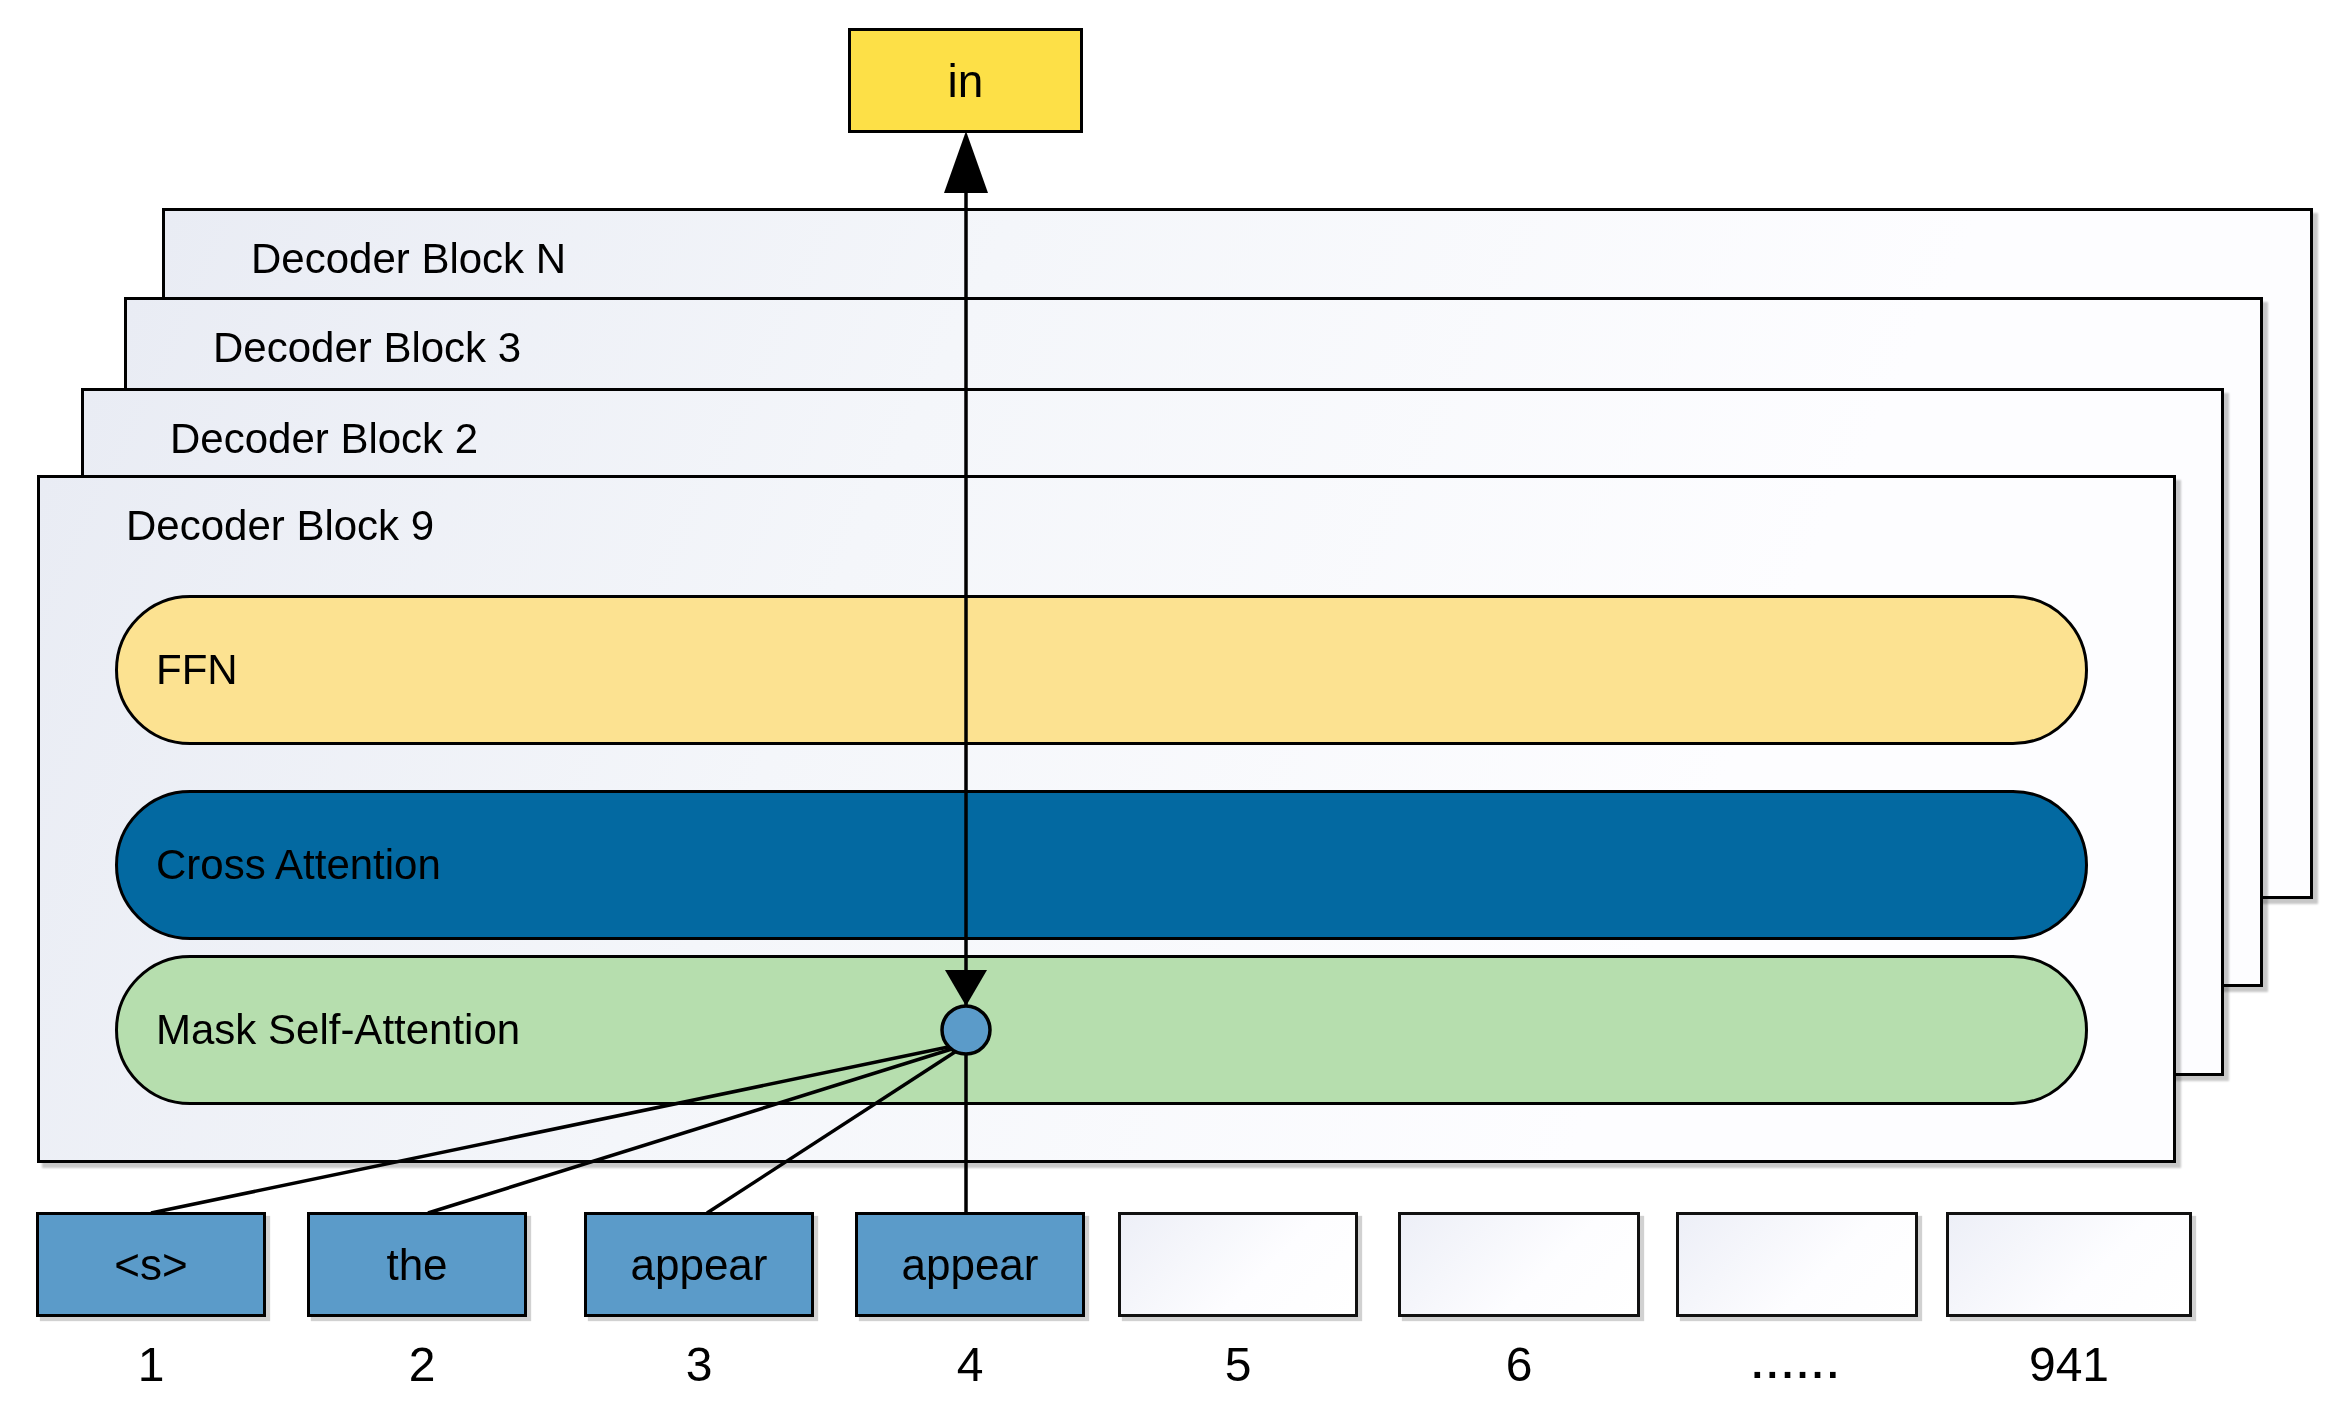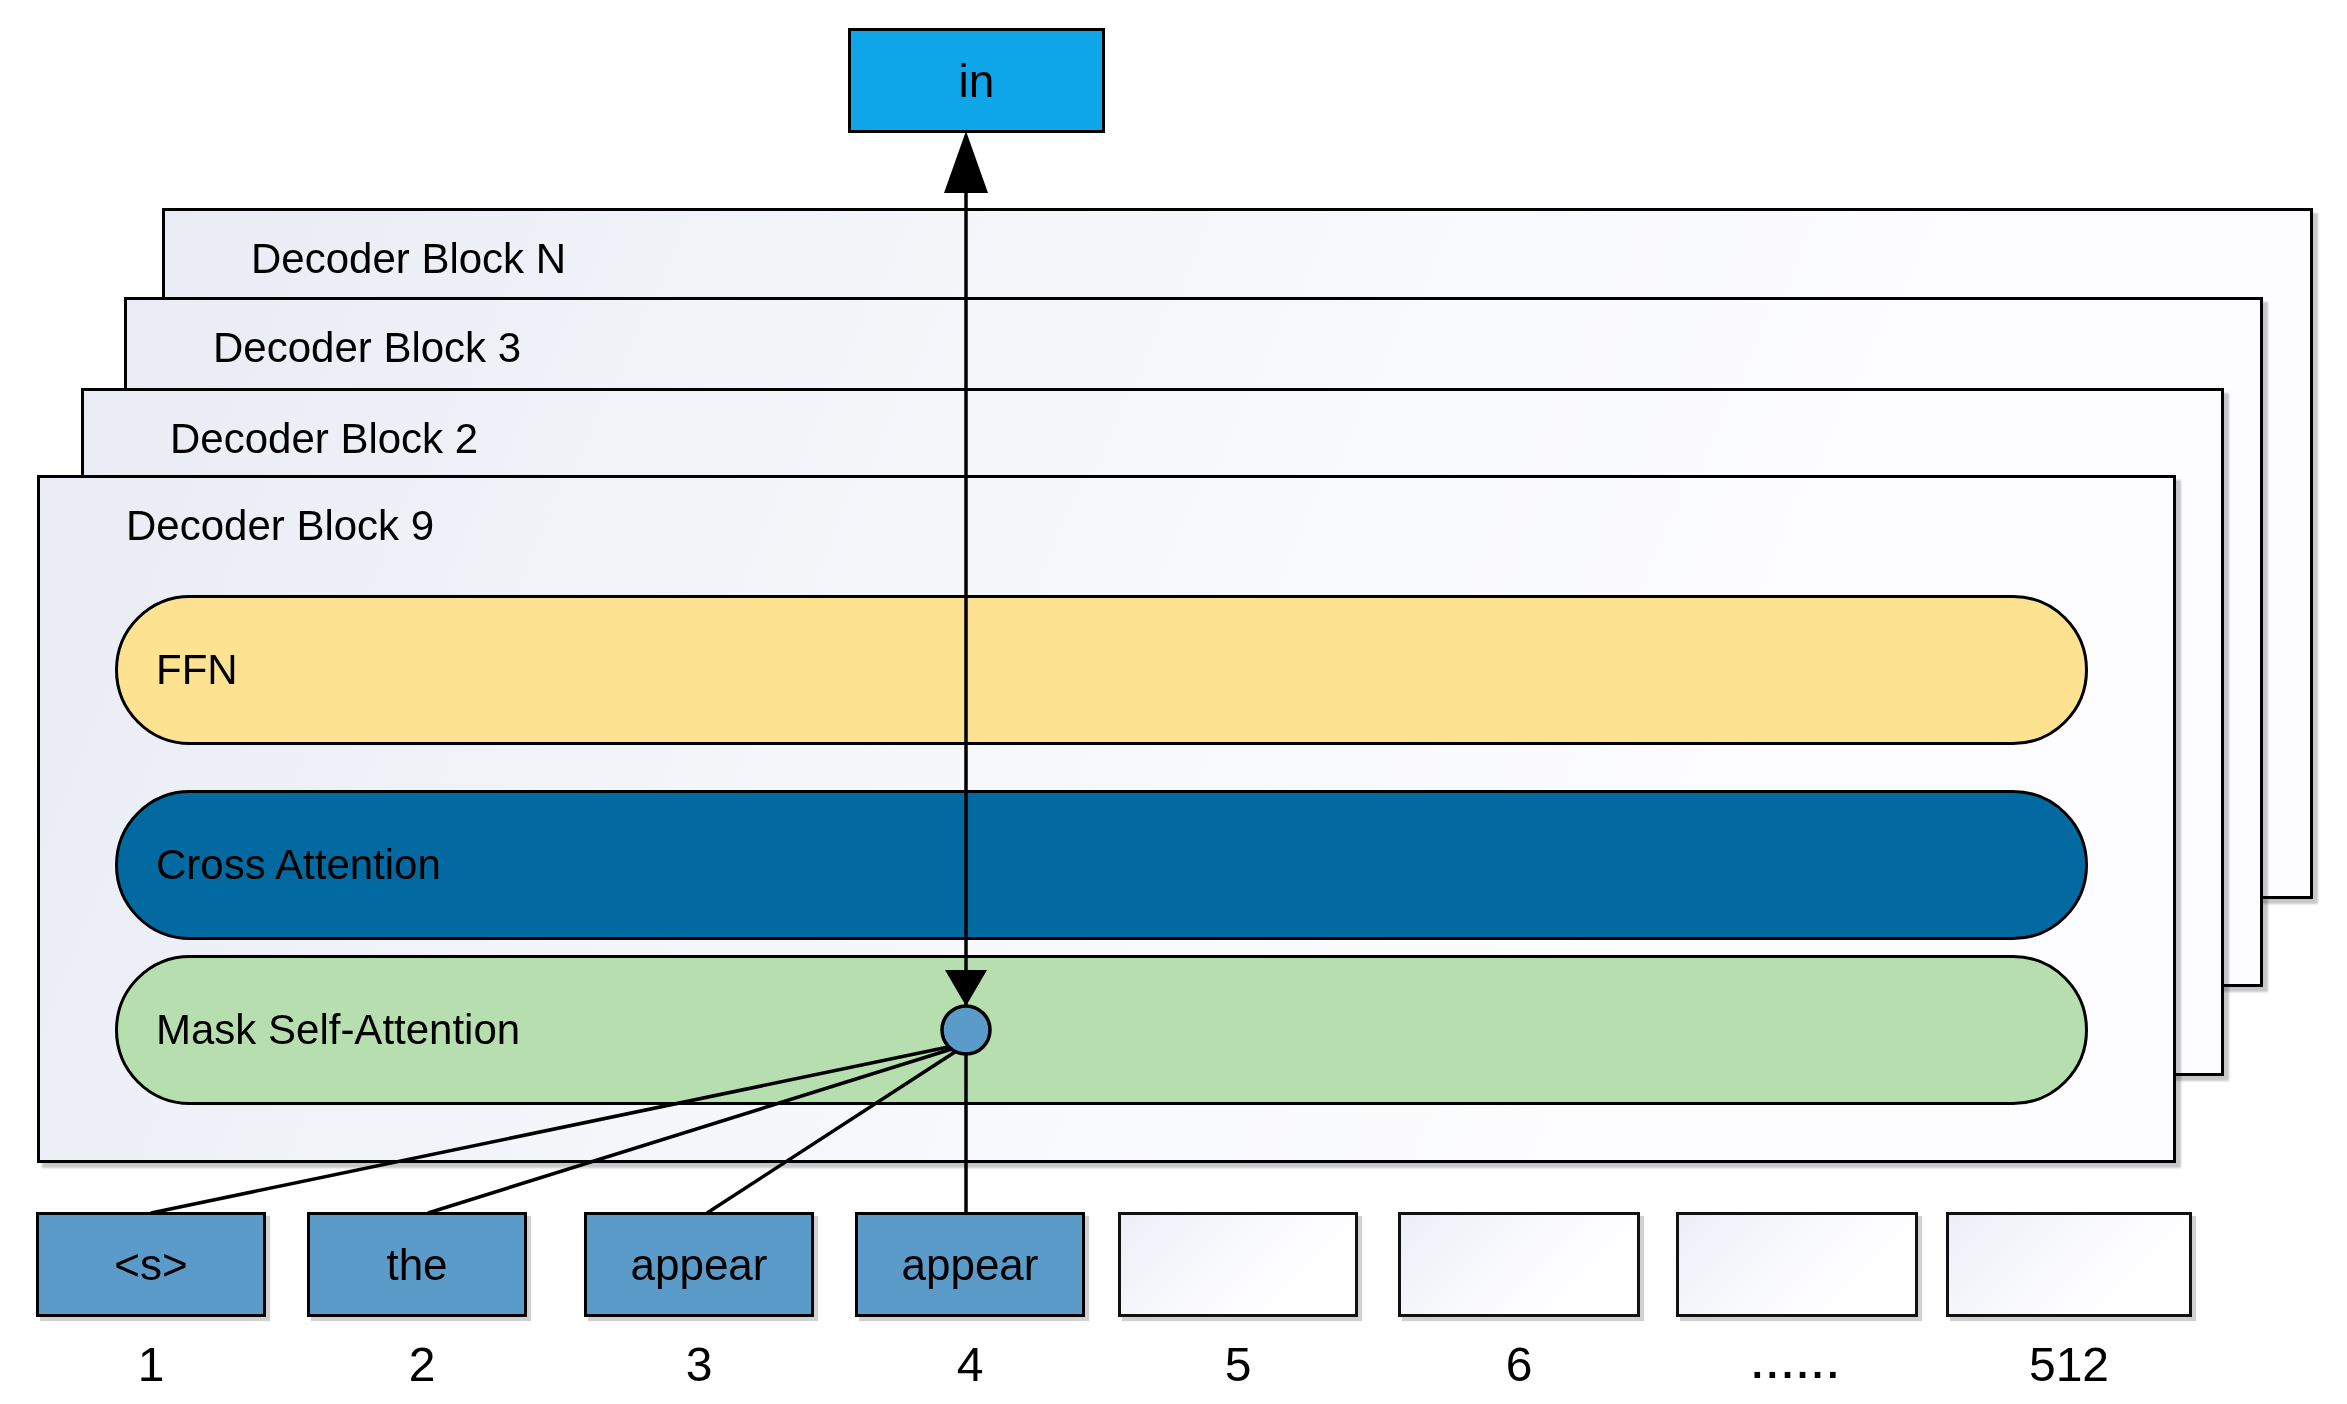--- a/index.html
+++ b/index.html
@@ -3,22 +3,22 @@
 <meta charset="utf-8">
 <style>
   html,body{margin:0;padding:0;background:#fff;}
   #canvas{
     position:relative;width:2347px;height:1404px;background:#fff;overflow:hidden;
     font-family:"Liberation Sans", sans-serif;color:#000;
   }
 
   
   .out-box{
-    position:absolute;left:848px;top:28px;width:257px;height:105px;
-    background:#0ea5e9;border:3px solid #000;box-sizing:border-box;
+    position:absolute;left:848px;top:28px;width:235px;height:105px;
+    background:#fde047;border:3px solid #000;box-sizing:border-box;
     display:flex;align-items:center;justify-content:center;
     font-size:46px;
   }
 
   
   .dblock{
     position:absolute;box-sizing:border-box;border:3px solid #000;
     background:linear-gradient(112deg,#E9ECF4 0%,#F4F6FA 35%,#FDFDFF 75%);
     box-shadow:5px 5px 2px rgba(0,0,0,0.22);
   }
@@ -130,21 +130,21 @@
     <span></span>
   </div>
 
   <div class="pos-label" id="pos1">1</div>
   <div class="pos-label" id="pos2">2</div>
   <div class="pos-label" id="pos3">3</div>
   <div class="pos-label" id="pos4">4</div>
   <div class="pos-label" id="pos5">5</div>
   <div class="pos-label" id="pos6">6</div>
   <div class="pos-label" id="pos7">......</div>
-  <div class="pos-label" id="pos8">512</div>
+  <div class="pos-label" id="pos8">941</div>
 
   <svg id="arrows" viewBox="0 0 2347 1404" xmlns="http://www.w3.org/2000/svg">
 
     <line x1="966" y1="1212" x2="966" y2="137" stroke="#000" stroke-width="3.5"></line>
 
     <line x1="953" y1="1046" x2="151" y2="1213" stroke="#000" stroke-width="3.5"></line>
     <line x1="955" y1="1048" x2="428" y2="1213" stroke="#000" stroke-width="3.5"></line>
     <line x1="958" y1="1050" x2="707" y2="1213" stroke="#000" stroke-width="3.5"></line>
 
     <circle cx="966" cy="1030" r="24" fill="#5B9BC9" stroke="#000" stroke-width="3.5"></circle>

